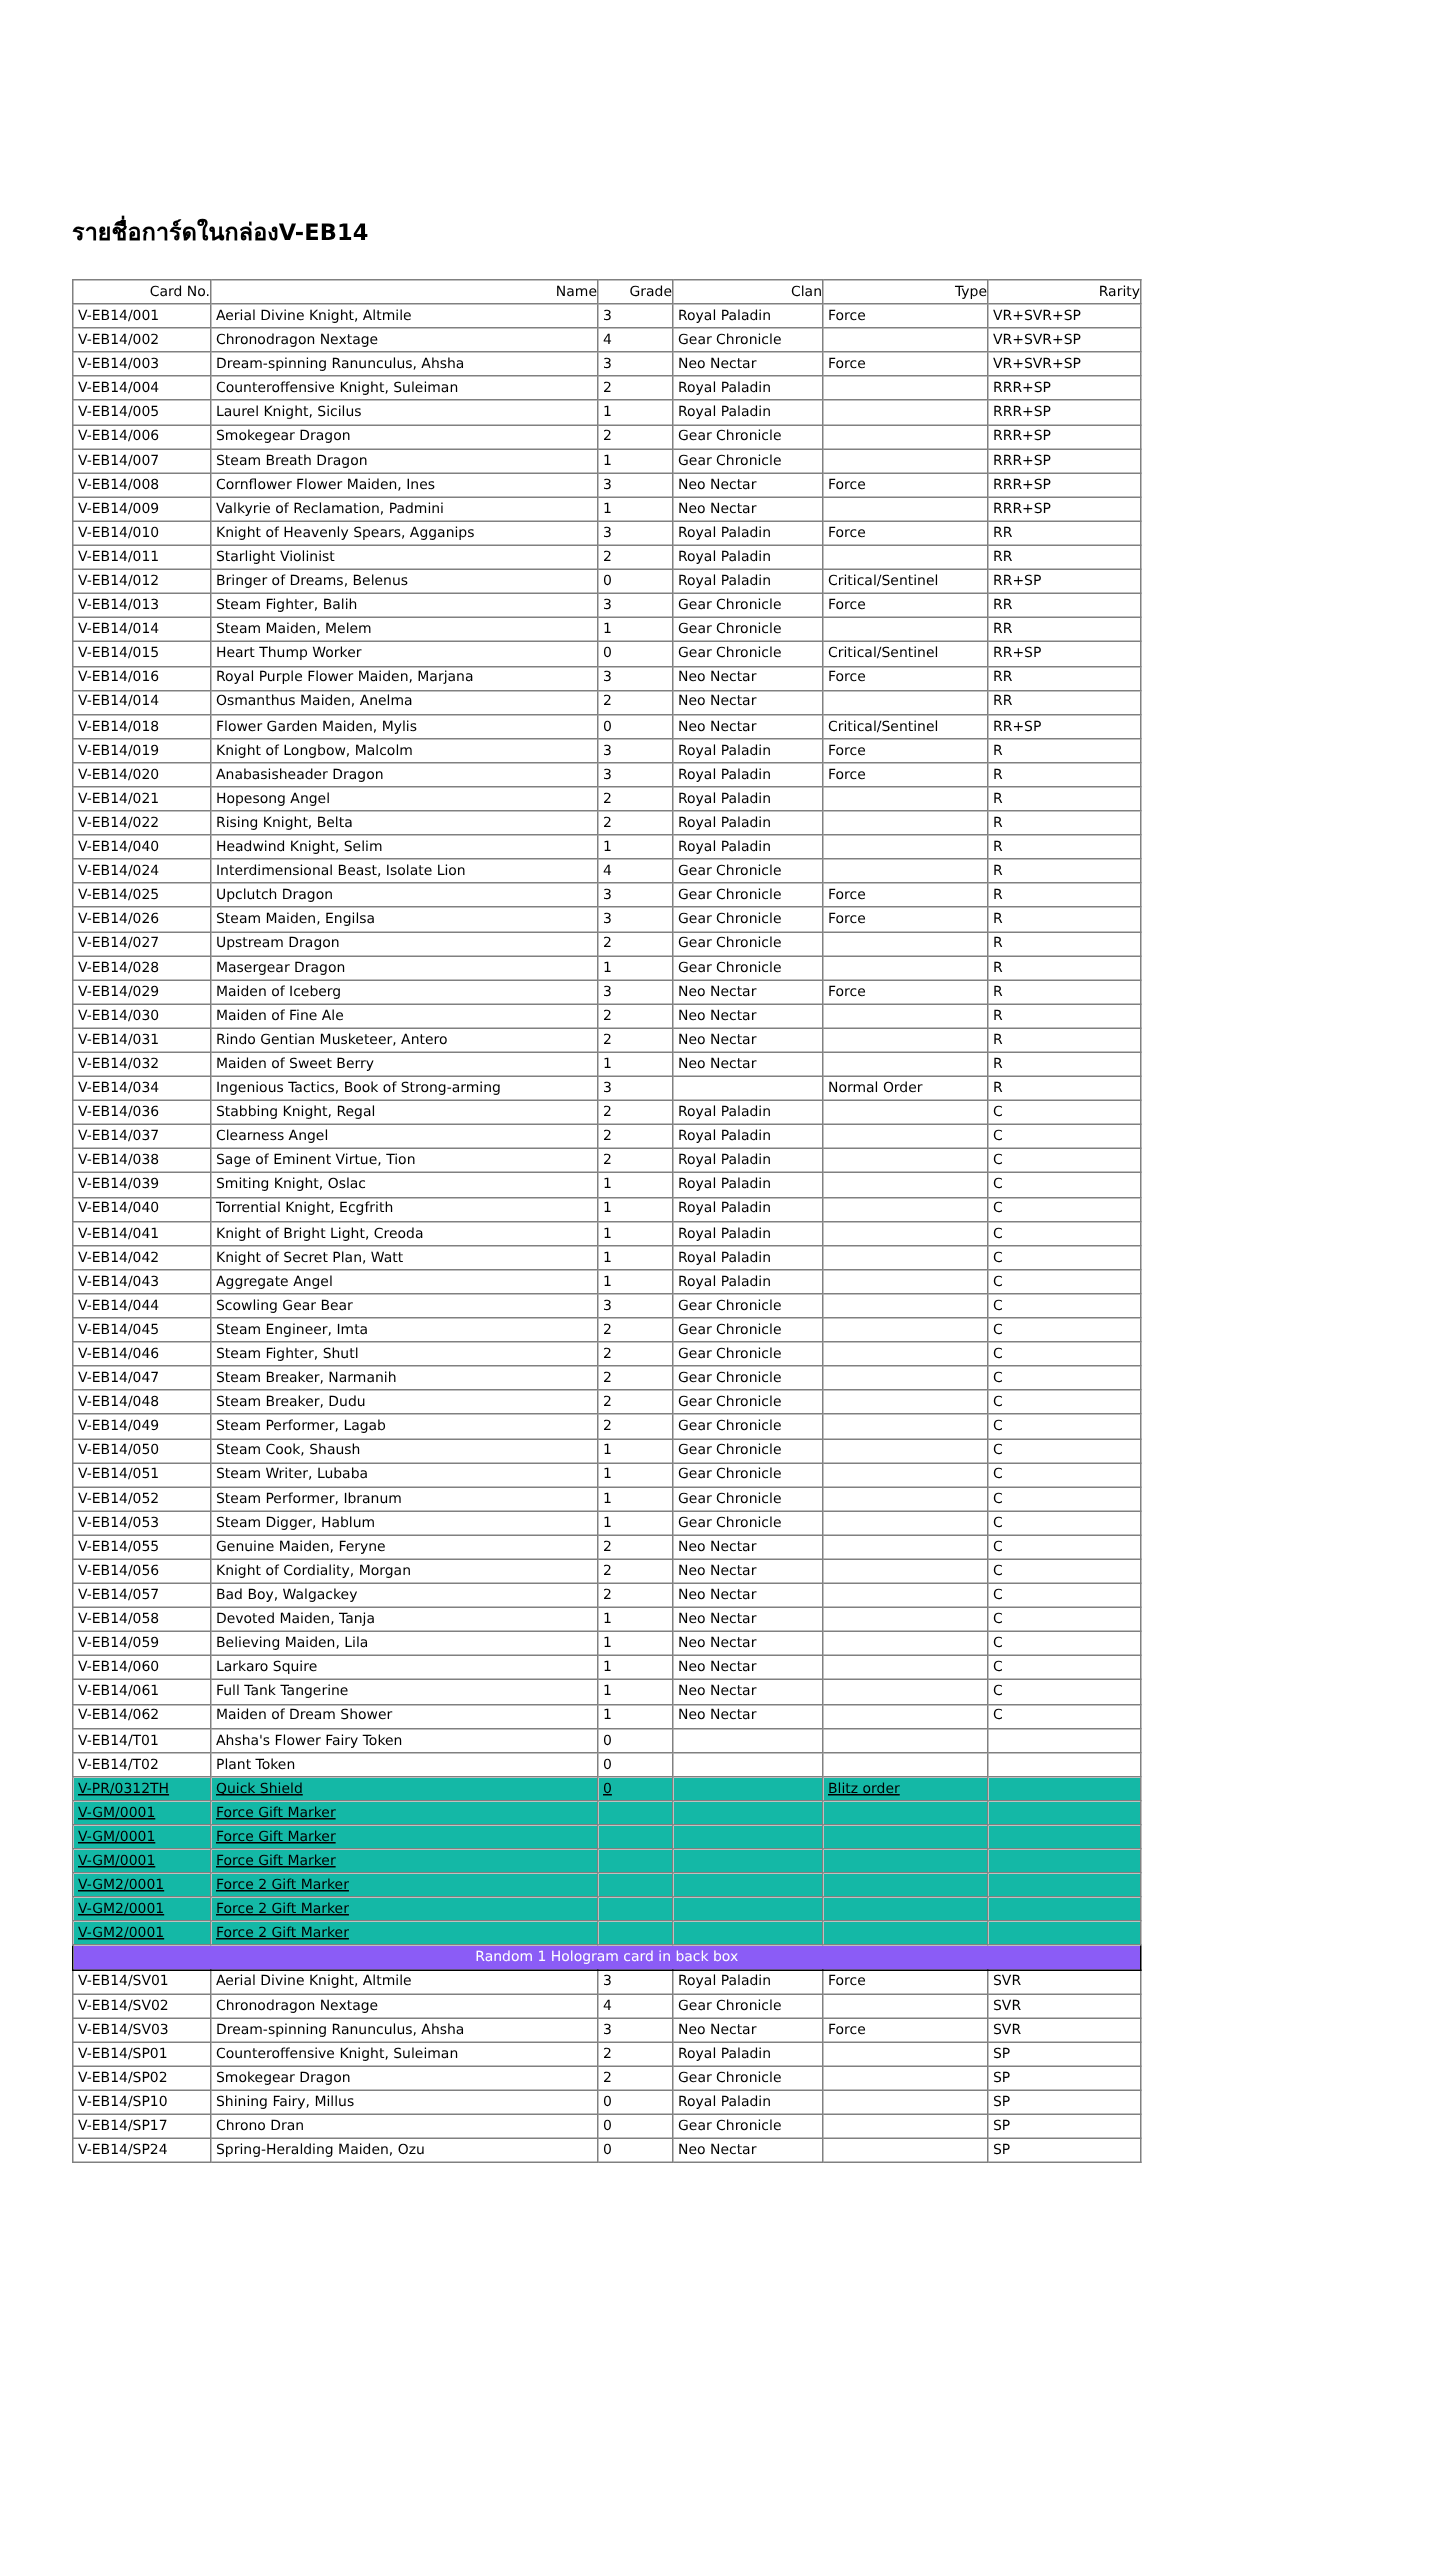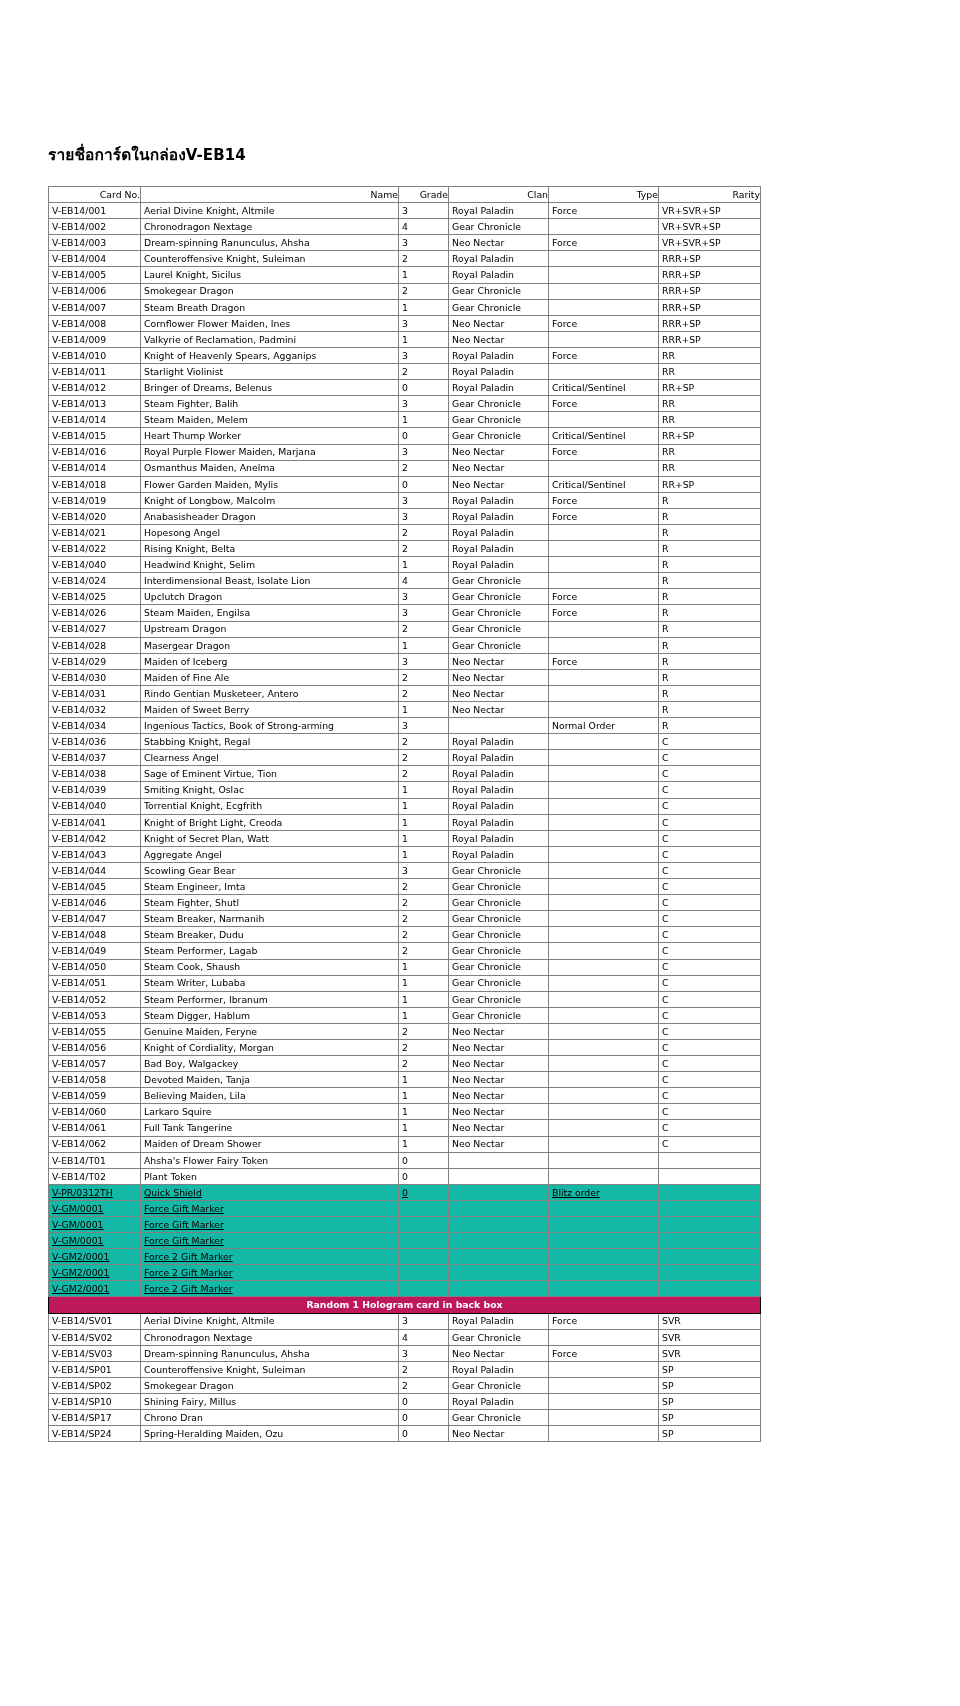--- a/index.html
+++ b/index.html
@@ -59,26 +59,25 @@
   col.c-type  { width: 110px; }
   col.c-rar   { width: 102px; }
 
   tr.head td { font-weight: normal; text-align: right; }
   td.grade { text-align: center; padding-left: 0; }
   td.rarity-c { text-align: center; padding-left: 0; }
   td.clan-c { text-align: center; padding-left: 0; }
 
   tr.green td { background: #14b8a6; text-decoration: underline; }
   tr.banner td {
-    background: #be185d;
+    background: #8b5cf6;
     color: #ffffff;
     text-align: center;
     padding-left: 0;
     border-color: #000000;
-    font-weight: bold;
   }
 </style>
 </head>
 <body>
 
 <div class="page">
 
   <div class="doc-title">
     <span>รายชื่อการ์ดในกล่อง</span><span class="suffix">V-EB14</span>
   </div>

